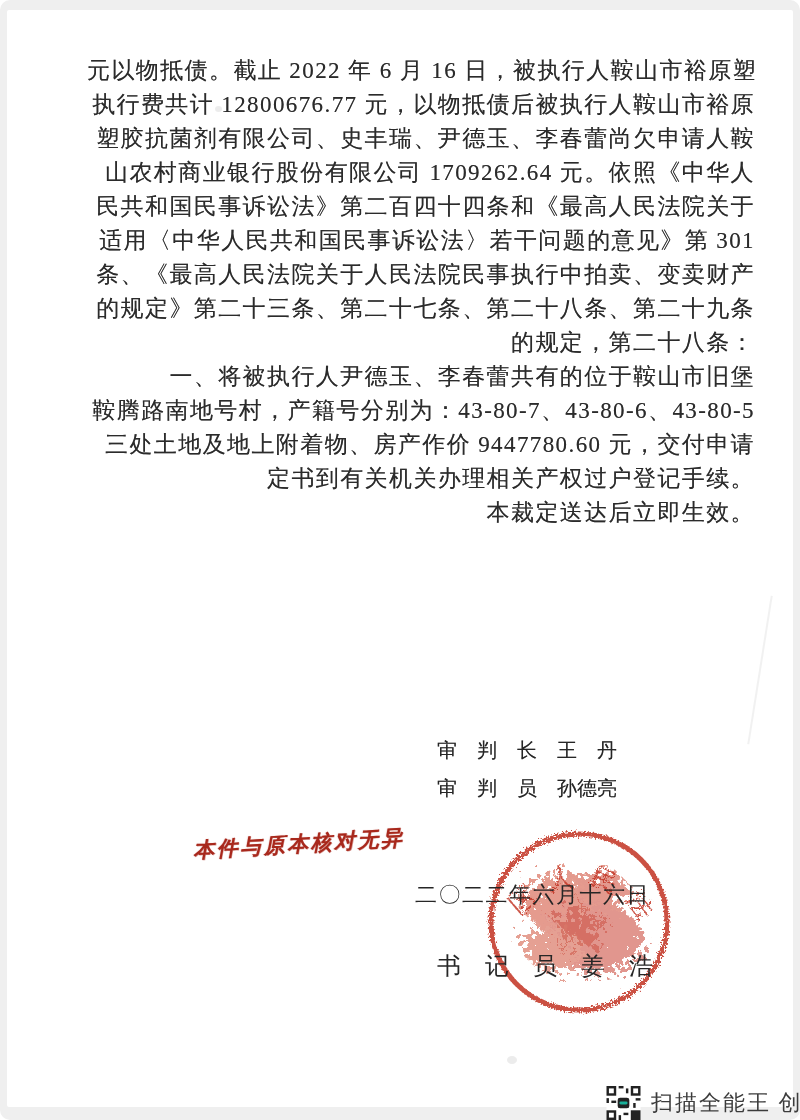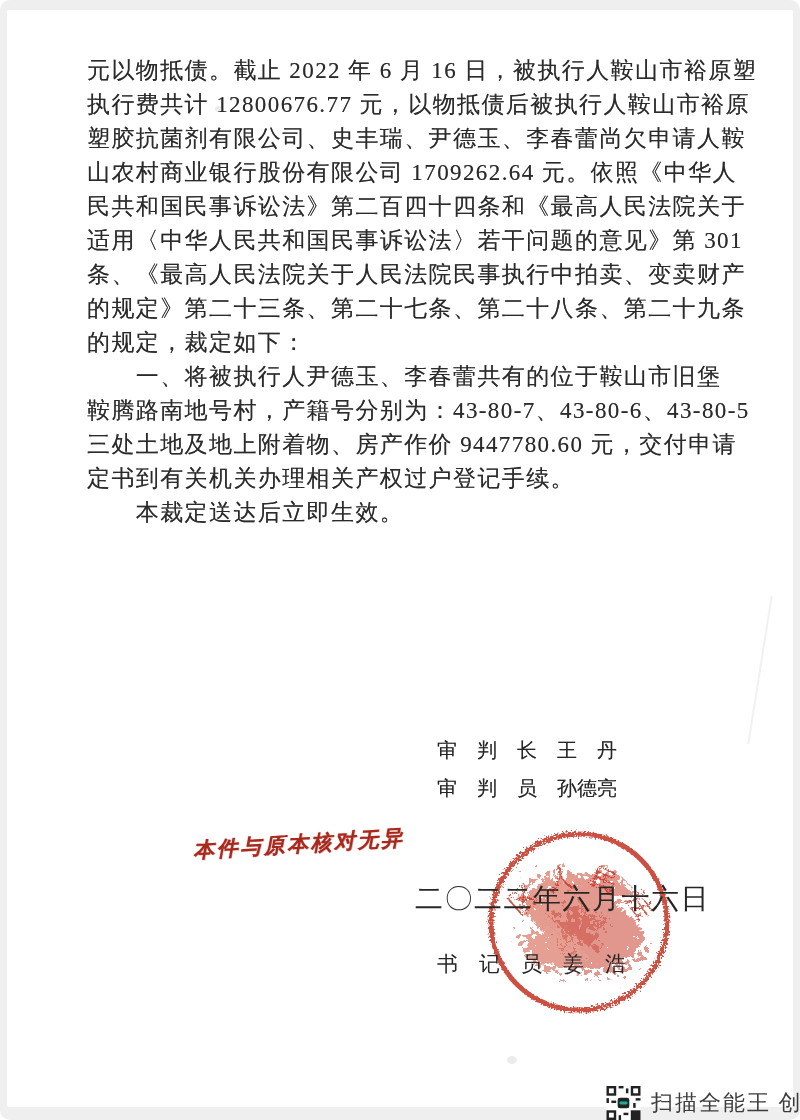--- a/index.html
+++ b/index.html
@@ -24,44 +24,44 @@
   
   .body-text {
     position: absolute;
     left: 80px; top: 44px; width: 668px;
     font-size: 23px;
     line-height: 34px;
     color: #2b2b2b;
     letter-spacing: 1.4px;
     text-shadow: 0 0 0.6px rgba(40,40,40,0.55);
   }
-  .body-text .line { white-space: pre; }
+  .body-text .line { white-space: pre; text-align: right; }
   
   .signature-block {
     position: absolute;
     left: 430px; top: 722px;
     font-size: 20px;
     line-height: 37.5px;
     color: #262626;
     white-space: pre;
     text-shadow: 0 0 0.6px rgba(40,40,40,0.5);
   }
   .date-line {
     position: absolute;
     left: 408px; top: 870px;
-    font-size: 28px;
+    font-size: 22px;
     letter-spacing: 1.5px;
     color: #262626;
     white-space: pre;
     z-index: 3;
   }
   .clerk-line {
     position: absolute;
     left: 430px; top: 940px;
-    font-size: 21px;
+    font-size: 24px;
     color: #262626;
     white-space: pre;
     z-index: 3;
     text-align: center;
   }
   
   .verification-stamp {
     position: absolute;
     left: 186px; top: 820px;
     font-size: 21px;
@@ -120,21 +120,21 @@
 
     <div class="body-text">
         <div class="line">元以物抵债。截止 2022 年 6 月 16 日，被执行人鞍山市裕原塑</div>
         <div class="line">执行费共计 12800676.77 元，以物抵债后被执行人鞍山市裕原</div>
         <div class="line">塑胶抗菌剂有限公司、史丰瑞、尹德玉、李春蕾尚欠申请人鞍</div>
         <div class="line">山农村商业银行股份有限公司 1709262.64 元。依照《中华人</div>
         <div class="line">民共和国民事诉讼法》第二百四十四条和《最高人民法院关于</div>
         <div class="line">适用〈中华人民共和国民事诉讼法〉若干问题的意见》第 301</div>
         <div class="line">条、《最高人民法院关于人民法院民事执行中拍卖、变卖财产</div>
         <div class="line">的规定》第二十三条、第二十七条、第二十八条、第二十九条</div>
-        <div class="line">的规定，裁定如下：</div>
+        <div class="line">的规定，第二十八条：</div>
         <div class="line">　　一、将被执行人尹德玉、李春蕾共有的位于鞍山市旧堡</div>
         <div class="line">鞍腾路南地号村，产籍号分别为：43-80-7、43-80-6、43-80-5</div>
         <div class="line">三处土地及地上附着物、房产作价 9447780.60 元，交付申请</div>
         <div class="line">定书到有关机关办理相关产权过户登记手续。</div>
         <div class="line">　　本裁定送达后立即生效。</div>
       </div>
 
     <div class="signature-block"><div class="sig-line">审　判　长　王　丹</div><div class="sig-line">审　判　员　孙德亮</div></div>
 
     <div class="date-line">二〇二二年六月十六日</div>

